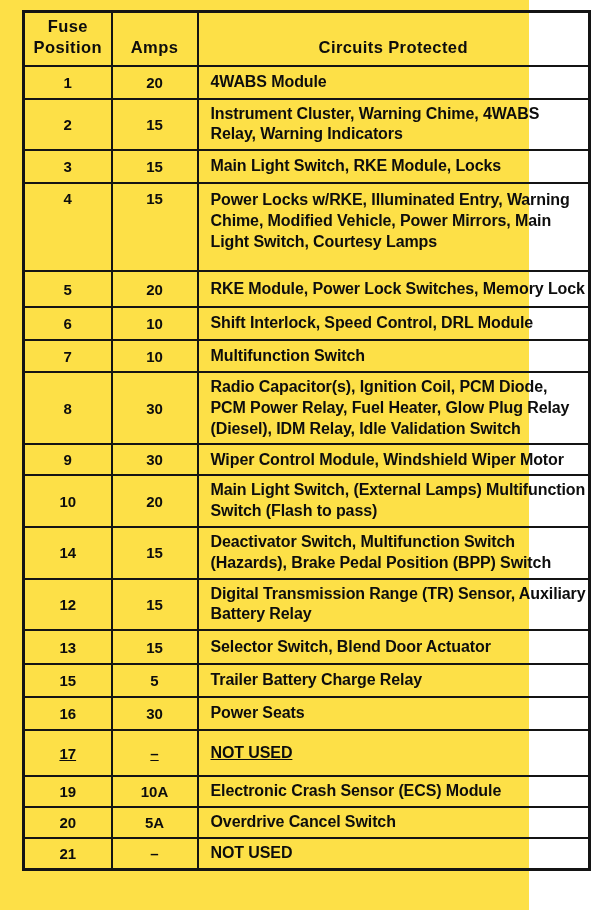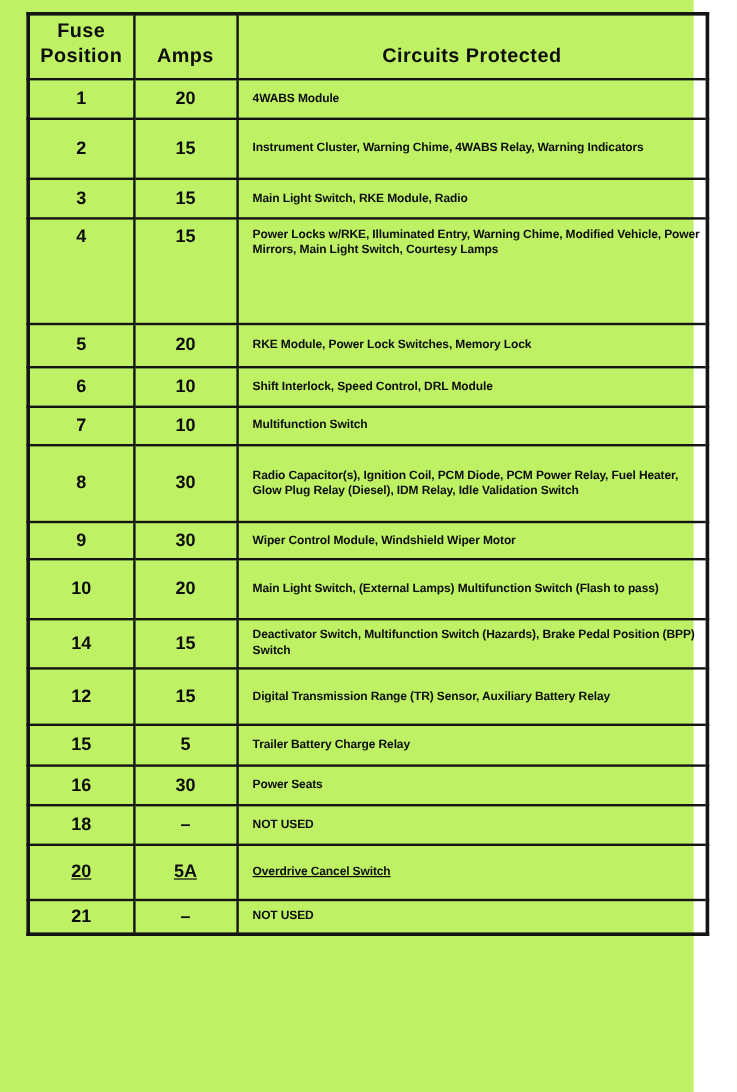--- a/index.html
+++ b/index.html
@@ -2,23 +2,23 @@
 <html><head>
 <meta charset="utf-8">
 <style>
   html, body {
     margin: 0;
     padding: 0;
     background: #ffffff;
   }
   .page {
     position: relative;
-    width: 578px;
+    width: 529px;
     height: 910px;
-    background: #bef264;
+    background: #fde047;
     font-family: "Liberation Sans", sans-serif;
     color: #0d0d0d;
   }
   table.fuse-table {
     position: absolute;
     left: 22px;
     top: 10px;
     width: 566px;
     border-collapse: collapse;
     table-layout: fixed;
@@ -42,21 +42,21 @@
     line-height: 1.25;
   }
   td.col-pos, td.col-amps {
     text-align: center;
     font-weight: 700;
     font-size: 15px;
     vertical-align: middle;
     padding: 2px;
   }
   td.col-circ {
-    font-size: 10px;
+    font-size: 16px;
     font-weight: 700;
     letter-spacing: -0.1px;
     line-height: 1.3;
     vertical-align: middle;
     padding: 4px 2px 4px 12px;
   }
   
   #fuse-rows tr:nth-child(1)  { height: 33px; }
   #fuse-rows tr:nth-child(2)  { height: 50px; }
   #fuse-rows tr:nth-child(3)  { height: 33px; }
@@ -106,21 +106,21 @@
 
   <tr>
     <td class="col-pos">2</td>
     <td class="col-amps">15</td>
     <td class="col-circ">Instrument Cluster, Warning Chime, 4WABS Relay, Warning Indicators</td>
   </tr>
 
   <tr>
     <td class="col-pos">3</td>
     <td class="col-amps">15</td>
-    <td class="col-circ">Main Light Switch, RKE Module, Radio</td>
+    <td class="col-circ">Main Light Switch, RKE Module, Locks</td>
   </tr>
 
   <tr>
     <td class="col-pos">4</td>
     <td class="col-amps">15</td>
     <td class="col-circ">Power Locks w/RKE, Illuminated Entry, Warning Chime, Modified Vehicle, Power Mirrors, Main Light Switch, Courtesy Lamps</td>
   </tr>
 
   <tr>
     <td class="col-pos">5</td>
@@ -163,41 +163,51 @@
     <td class="col-amps">15</td>
     <td class="col-circ">Deactivator Switch, Multifunction Switch (Hazards), Brake Pedal Position (BPP) Switch</td>
   </tr>
 
   <tr>
     <td class="col-pos">12</td>
     <td class="col-amps">15</td>
     <td class="col-circ">Digital Transmission Range (TR) Sensor, Auxiliary Battery Relay</td>
   </tr>
 
+  <tr>
+    <td class="col-pos">13</td>
+    <td class="col-amps">15</td>
+    <td class="col-circ">Selector Switch, Blend Door Actuator</td>
+  </tr>
 
 
   <tr>
     <td class="col-pos">15</td>
     <td class="col-amps">5</td>
     <td class="col-circ">Trailer Battery Charge Relay</td>
   </tr>
 
   <tr>
     <td class="col-pos">16</td>
     <td class="col-amps">30</td>
     <td class="col-circ">Power Seats</td>
   </tr>
 
   <tr>
-    <td class="col-pos">18</td>
+    <td class="col-pos">17</td>
     <td class="col-amps">–</td>
     <td class="col-circ">NOT USED</td>
   </tr>
 
 
+  <tr>
+    <td class="col-pos">19</td>
+    <td class="col-amps">10A</td>
+    <td class="col-circ">Electronic Crash Sensor (ECS) Module</td>
+  </tr>
 
   <tr>
     <td class="col-pos">20</td>
     <td class="col-amps">5A</td>
     <td class="col-circ">Overdrive Cancel Switch</td>
   </tr>
 
   <tr>
     <td class="col-pos">21</td>
     <td class="col-amps">–</td>

